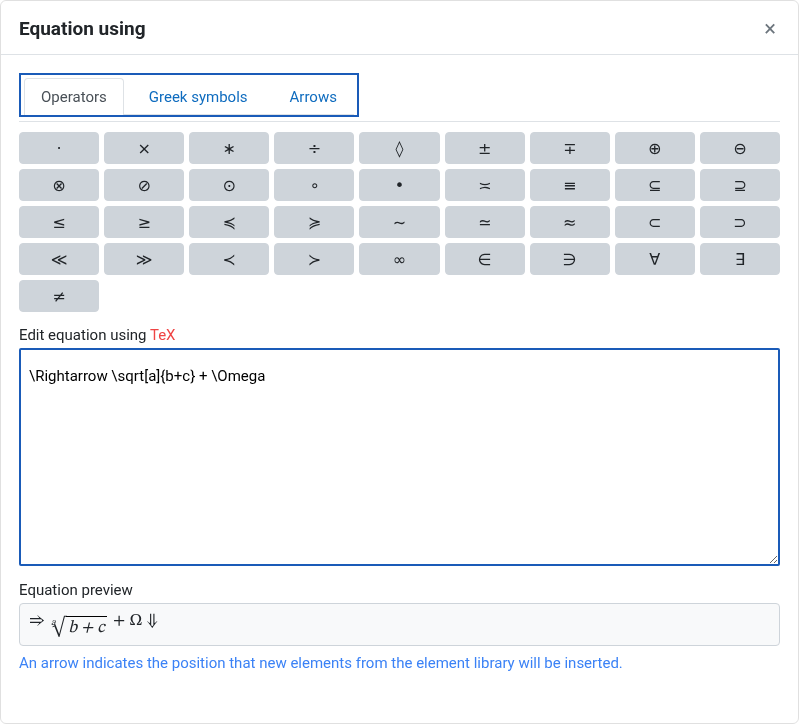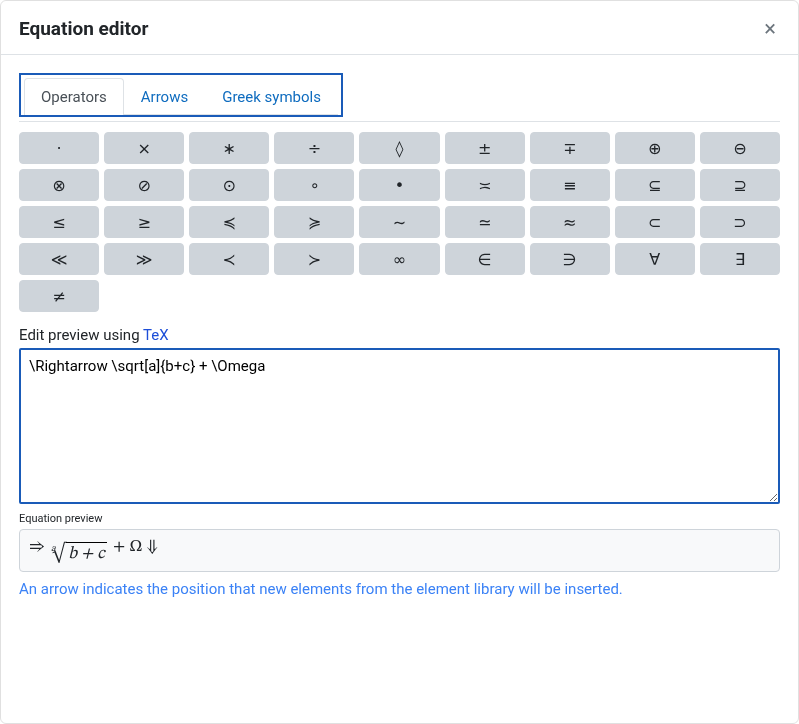--- a/index.html
+++ b/index.html
@@ -48,21 +48,21 @@
       overflow: auto;
     }
     .tabs-wrap {
       border: 2px solid #1a5bb8;
       padding: 3px 3px 0 3px;
       display: inline-block;
       margin-bottom: 2px;
     }
     .tabs {
       display: flex;
-      gap: 0;
+      gap: 8px;
       border-bottom: 1px solid #dee2e6;
     }
     .tab {
       padding: 9px 16px 9px 16px;
       font-size: 15px;
       cursor: pointer;
       color: #0f6cbf;
       background: transparent;
       border: 1px solid transparent;
       border-bottom: none;
@@ -93,39 +93,39 @@
       cursor: pointer;
       font-size: 16px;
       color: #212529;
       font-family: "Segoe UI Symbol", "Arial Unicode MS", "DejaVu Sans", sans-serif;
     }
     .edit-label {
       margin-top: 14px;
       font-size: 15px;
     }
     .edit-label a {
-      color: #1d4ed8;
+      color: #ef4444;
       text-decoration: none;
     }
     .tex-input {
       width: 100%;
-      height: 156px;
+      height: 218px;
       margin-top: 4px;
-      padding: 6px 8px;
+      padding: 16px 8px;
       font-size: 15px;
       font-family: inherit;
       border: 2px solid #1a5bb8;
       border-radius: 2px;
       resize: both;
       line-height: 1.4;
     }
     
     .preview-label {
-      margin-top: 5px;
-      font-size: 11px;
+      margin-top: 12px;
+      font-size: 15px;
     }
     .preview-box {
       width: 100%;
       border: 1px solid #ced4da;
       border-radius: 4px;
       background: #f8f9fa;
       padding: 6px 10px;
       margin-top: 4px;
       font-size: 17px;
       font-family: "Cambria Math", "STIX Two Math", "Latin Modern Math", serif;
@@ -182,31 +182,31 @@
       border-top: 1px solid #dee2e6;
       margin-top: 2px;
     }
   </style>
 </head>
 <body>
 
 <div class="modal">
 
   <div class="modal-header">
-    <div class="modal-title">Equation editor</div>
+    <div class="modal-title">Equation using</div>
     <div class="close-btn">×</div>
   </div>
 
   <div class="modal-body">
 
     <div class="tabs-wrap">
       <div class="tabs" id="tabs-container">
           <div class="tab active">Operators</div>
+          <div class="tab">Greek symbols</div>
           <div class="tab">Arrows</div>
-          <div class="tab">Greek symbols</div>
         </div>
     </div>
     <div class="divider-row"></div>
 
     <div class="symbol-grid" id="symbol-grid">
         <div class="sym-btn">·</div>
         <div class="sym-btn">×</div>
         <div class="sym-btn">∗</div>
         <div class="sym-btn">÷</div>
         <div class="sym-btn">◊</div>
@@ -238,21 +238,21 @@
         <div class="sym-btn">≻</div>
         <div class="sym-btn">∞</div>
         <div class="sym-btn">∈</div>
         <div class="sym-btn">∋</div>
         <div class="sym-btn">∀</div>
         <div class="sym-btn">∃</div>
         <div class="sym-btn">≠</div>
       </div>
 
     <div class="edit-label">
-      <span>Edit preview using </span><a href="#">TeX</a>
+      <span>Edit equation using </span><a href="#">TeX</a>
     </div>
 
     <textarea class="tex-input" id="tex-input" style="">\Rightarrow \sqrt[a]{b+c} + \Omega</textarea>
 
     <div class="preview-label">Equation preview</div>
 
     <div class="preview-box">
       <span class="rm">⇒</span>
       <span class="root">
         <span class="root-index">a</span>

